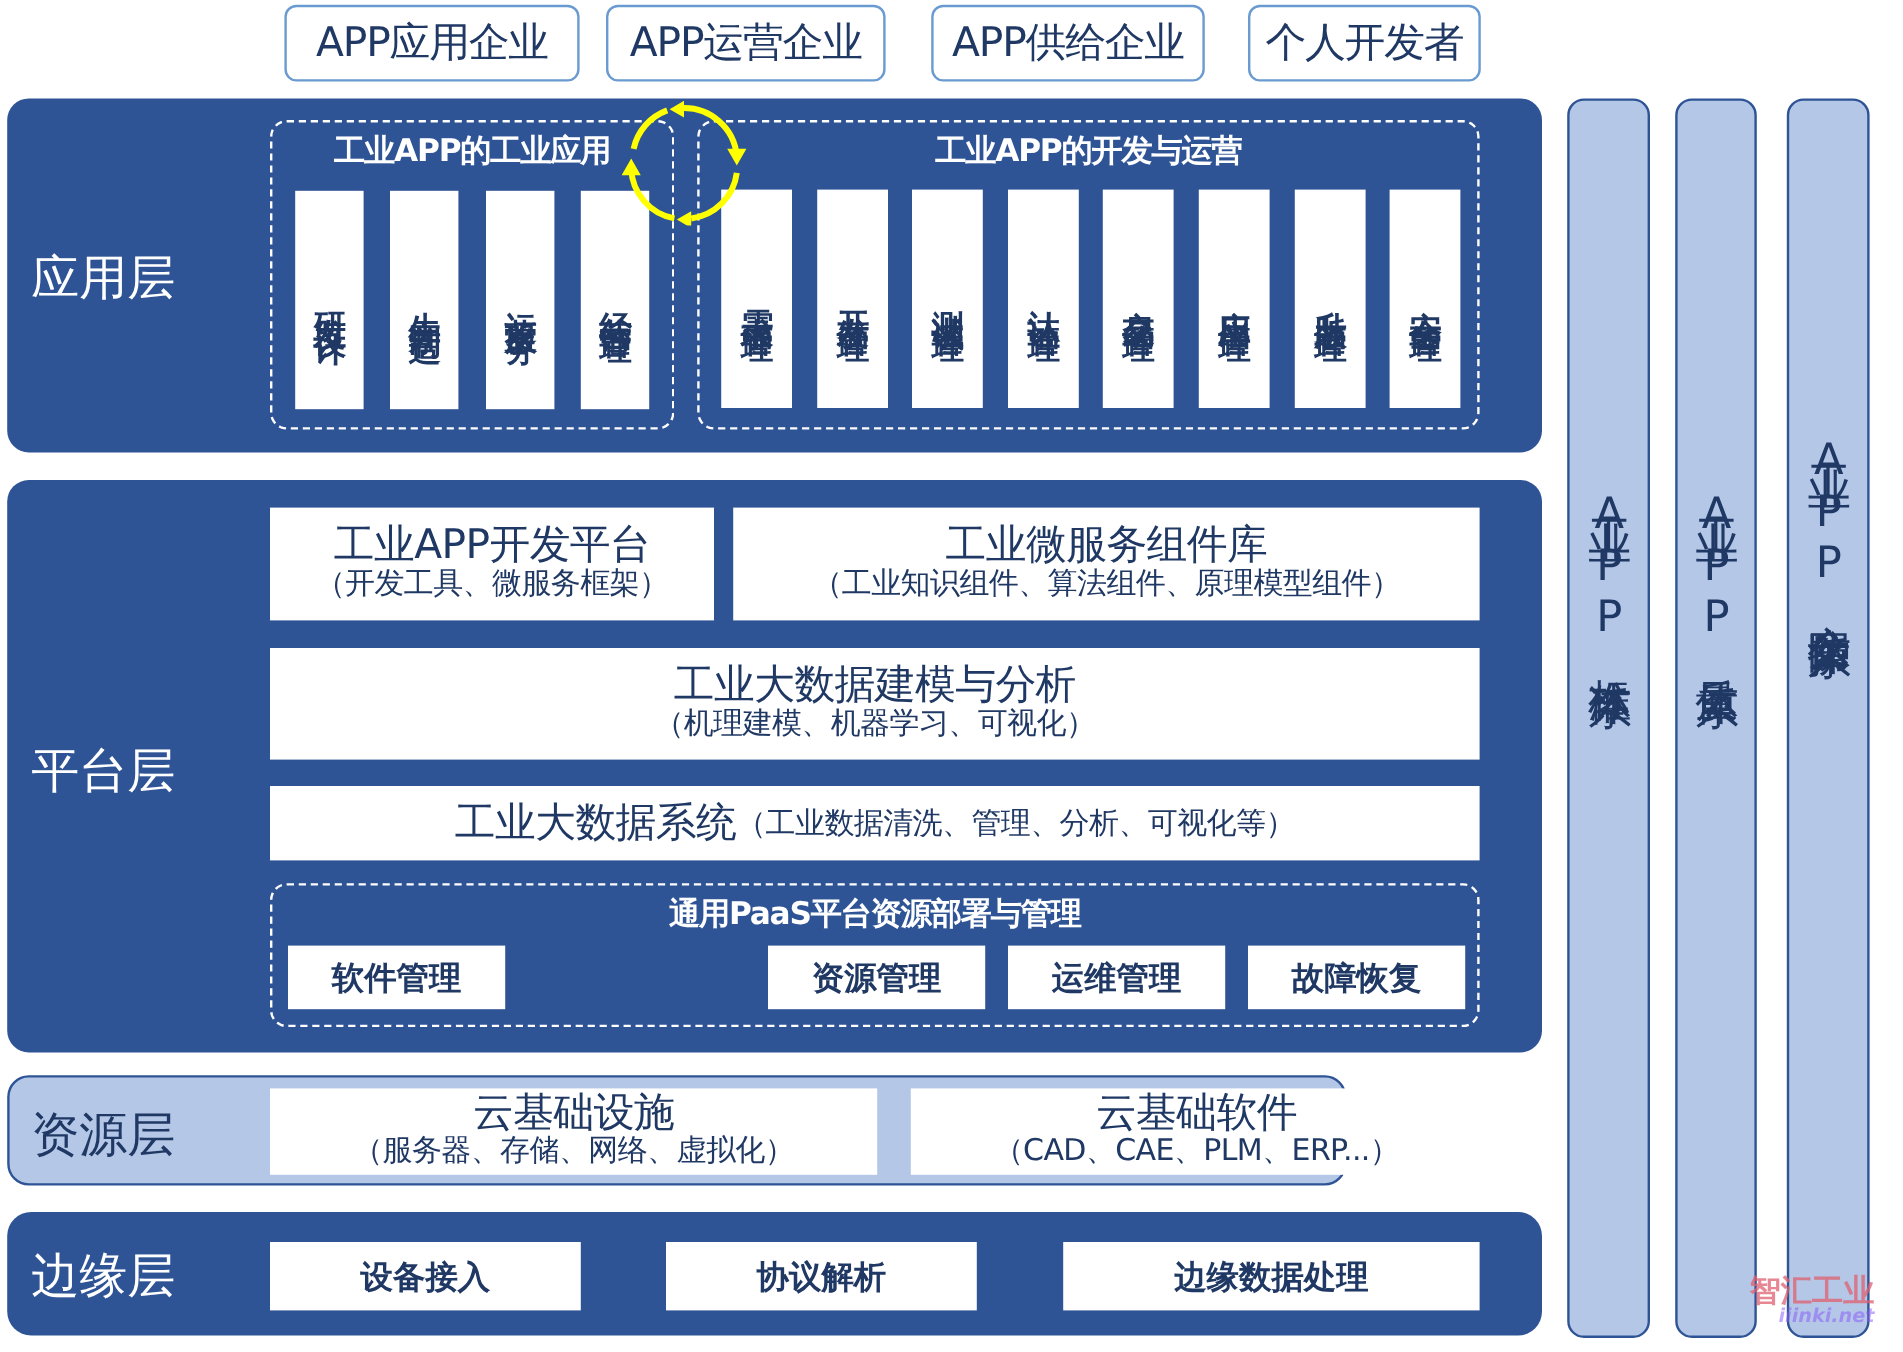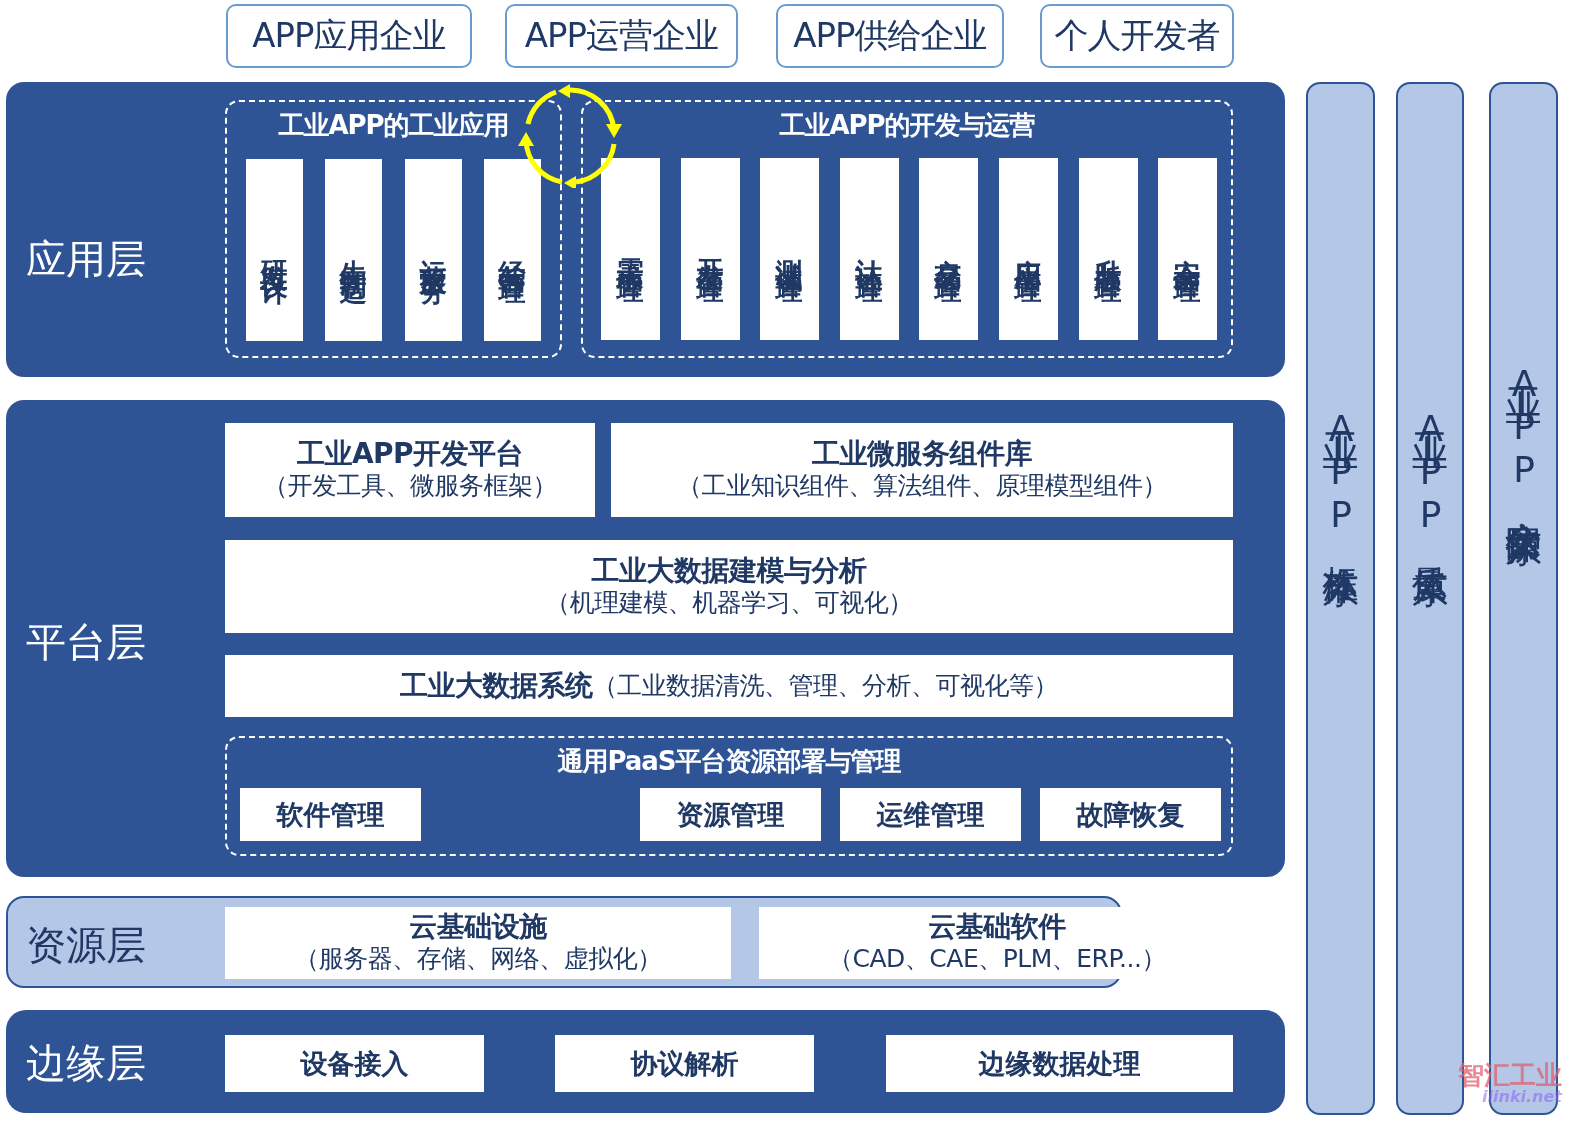--- a/index.html
+++ b/index.html
@@ -21,46 +21,46 @@
 
     .dash-group { border:2px dashed #ffffff; border-radius:14px; }
     .group-title { color:#fff; font-weight:bold; font-size:26px; text-align:center; white-space:nowrap; letter-spacing:-1px; }
 
     .vcard { background:#fff; color:#1f3864; font-weight:bold; font-size:27px;
              display:flex; align-items:center; justify-content:center; }
     .vcard span { writing-mode:vertical-rl; text-orientation:upright; line-height:1; letter-spacing:6px; }
 
     .wbox { background:#fff; color:#1f3864; display:flex; flex-direction:column;
             align-items:center; justify-content:center; text-align:center; white-space:nowrap; }
-    .wbox .t { font-weight:bold; font-size:28px; line-height:32px; letter-spacing:-0.5px; }
+    .wbox .t { font-weight:normal; font-size:34px; line-height:32px; letter-spacing:-0.5px; }
     .wbox .s { font-size:25px; line-height:32px; letter-spacing:-0.5px; }
     .inline { flex-direction:row; }
 
     .hbtn { background:#fff; color:#1f3864; font-weight:bold; font-size:27px;
             display:flex; align-items:center; justify-content:center; white-space:nowrap; }
 
     
     .pillar { background:#b4c7e7; border:2px solid #2f5496; border-radius:14px;
               display:flex; justify-content:center; }
     .pillar span { writing-mode:vertical-rl; text-orientation:upright; font-size:36px;
                    color:#1f3864; letter-spacing:2px; line-height:1; }
 
     .watermark { color:#e06070; font-size:26px; font-weight:bold; opacity:0.75; white-space:nowrap; }
     .watermark small { display:block; font-size:16px; color:#8b5cf6; font-style:italic; opacity:0.7; text-align:right; margin-top:-6px; }
   </style>
 </head>
 <body>
 
-<div class="abs actor" style="left:226px;top:4px;width:246px;height:64px;">APP应用企业</div>
+<div class="abs actor" style="left:237px;top:4px;width:246px;height:64px;">APP应用企业</div>
 <div class="abs actor" style="left:505px;top:4px;width:233px;height:64px;">APP运营企业</div>
 <div class="abs actor" style="left:776px;top:4px;width:228px;height:64px;">APP供给企业</div>
 <div class="abs actor" style="left:1040px;top:4px;width:194px;height:64px;">个人开发者</div>
 
 <div class="abs layer-dark" style="left:6px;top:82px;width:1279px;height:295px;">
-  <div class="abs layer-label" style="left:20px;top:122px;margin-top:28px;">应用层</div>
+  <div class="abs layer-label" style="left:20px;top:122px;">应用层</div>
 
   <div class="abs dash-group" style="left:219px;top:18px;width:337px;height:258px;">
     <div class="abs group-title" style="left:0;right:0;top:6px;">工业APP的工业应用</div>
     <div class="abs vcard" style="left:19px;top:57px;width:57px;height:182px;">
         <span>研发设计</span>
       </div>
     <div class="abs vcard" style="left:98px;top:57px;width:57px;height:182px;">
         <span>生产制造</span>
       </div>
     <div class="abs vcard" style="left:178px;top:57px;width:57px;height:182px;">

